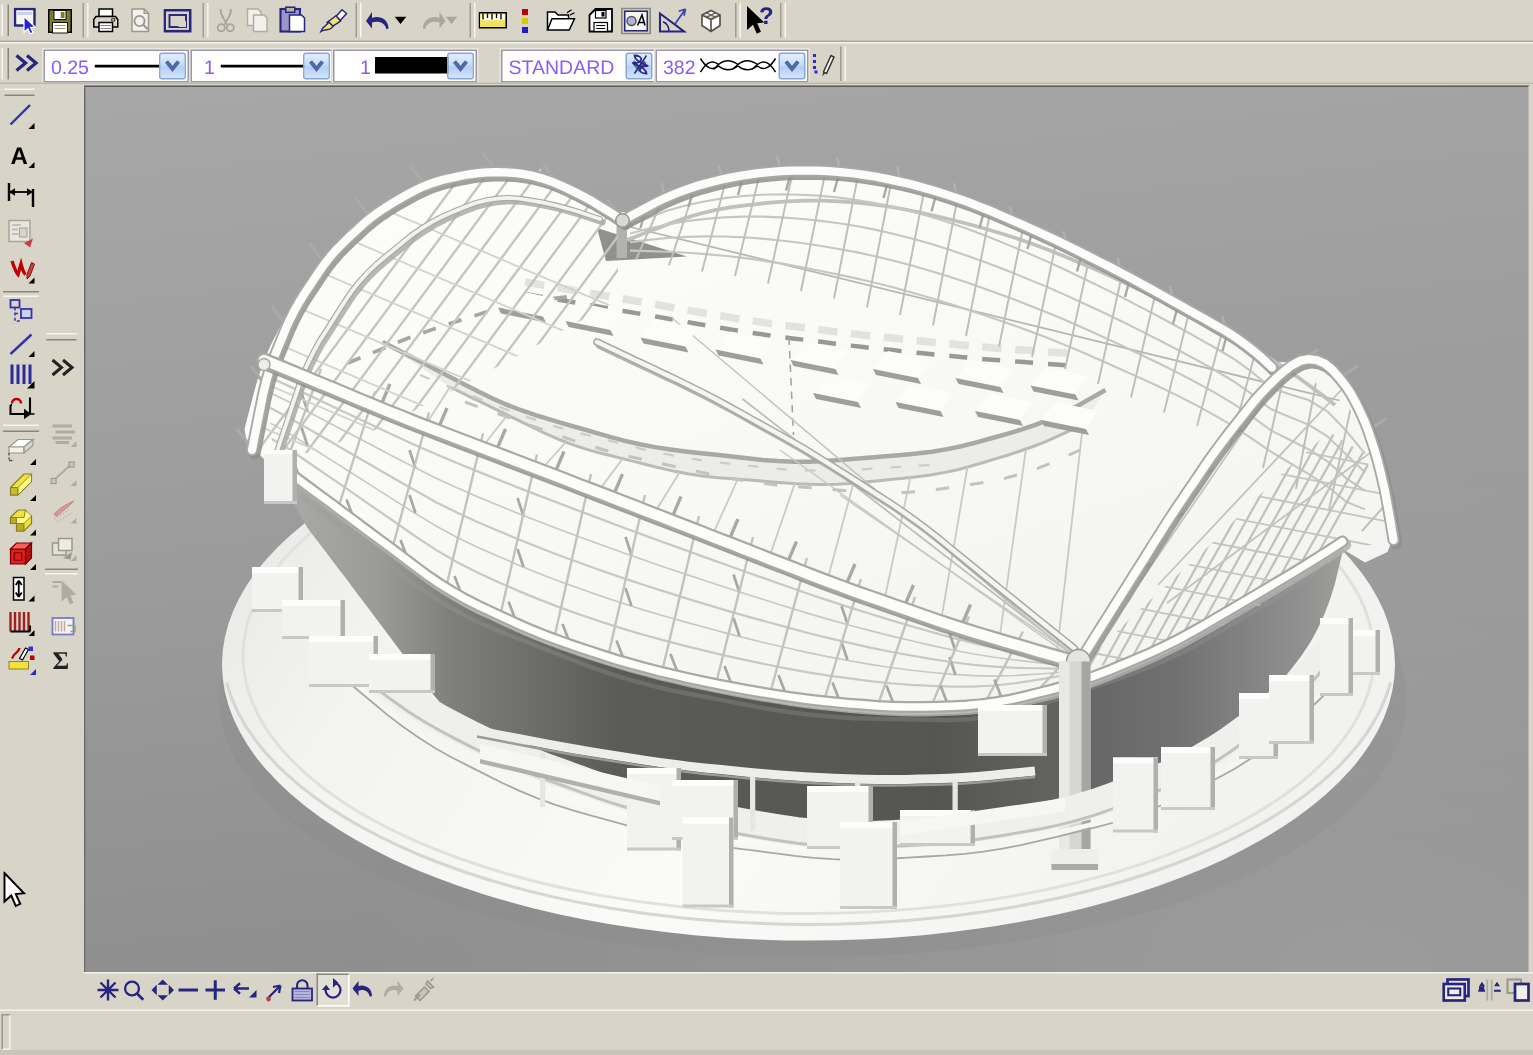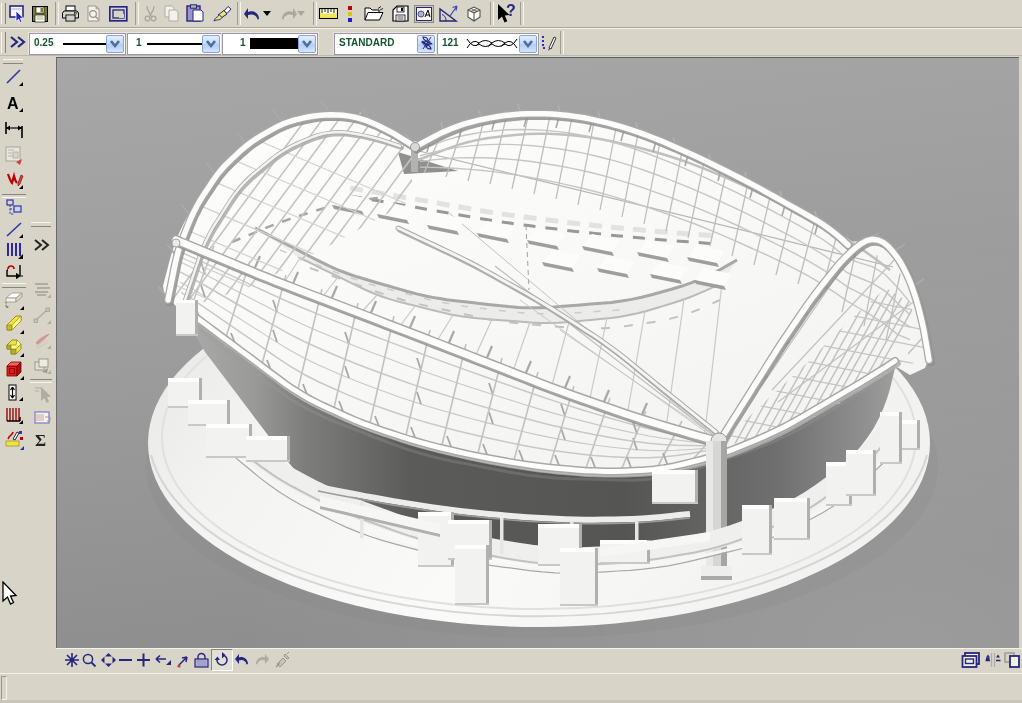--- a/index.html
+++ b/index.html
@@ -7,21 +7,21 @@
   font-family:"Liberation Sans", sans-serif;background:#d8d4c7;}
 .abs{position:absolute;}
 .sep{position:absolute;width:2px;border-left:1px solid #a09c90;border-right:1px solid #f7f5ef;}
 .grip{position:absolute;width:3px;border-left:1px solid #f7f5ef;border-right:1px solid #8a867a;}
 .combo{position:absolute;top:33px;height:20px;background:#fff;border:1px solid #9a96a8;
   box-shadow:0 0 0 1px #e8e6de;}
 .cb-btn{position:absolute;right:1px;top:1px;width:16px;height:16px;
   background:linear-gradient(180deg,#e3edfd 0%,#c7dcf8 45%,#b2cef5 55%,#d6e4fb 100%);
   border:1px solid #86a7d8;border-radius:2px;}
 .cb-btn svg{position:absolute;left:2px;top:3px;}
-.cbtext{position:absolute;top:3px;font-weight:bold;font-size:10px;color:#14532d;}
+.cbtext{position:absolute;top:3px;font-weight:normal;font-size:13px;color:#8b5cf6;}
 </style>
 </head>
 <body>
 
 <div class="abs" style="left:0;top:0;width:1022px;height:28px;background:#d8d4c7;"></div>
 <div class="grip" style="left:1px;top:3px;height:21px;"></div>
 <div id="tb1" class="abs" style="left:0;top:0;width:522px;height:28px;">
 
 <svg class="abs" style="left:9px;top:5px" width="18" height="18" viewBox="0 0 18 18">
  <rect x="1" y="1" width="13" height="11" fill="#f6f5f0" stroke="#26267e" stroke-width="1.6"></rect>
@@ -205,21 +205,21 @@
       </svg>
     </div>
 </div>
 
 <svg class="abs" style="left:421px;top:36px;" width="12" height="14" viewBox="0 0 12 14">
   <path d="M2 1 C8 1 8 6 2 6 C-2 6 10 8 10 13 C4 13 4 8 10 8 C14 8 2 6 2 1 Z" fill="none" stroke="#26267e" stroke-width="1.2"></path>
   <path d="M2 13 L10 1" stroke="#26267e" stroke-width="1"></path>
 </svg>
 
 <div class="combo" style="left:437px;width:100px;">
-  <span class="cbtext" style="left:4px;">121</span>
+  <span class="cbtext" style="left:4px;">382</span>
   <svg class="abs" style="left:28px;top:3px;" width="52" height="13" viewBox="0 0 52 13">
     <path d="M1 11 Q7 1 13 6 Q7 12 13 6 Q19 1 26 6 Q19 12 26 6 Q32 1 39 6 Q32 12 39 6 Q45 1 51 11" fill="none" stroke="#000" stroke-width="1"></path>
     <path d="M1 2 Q7 12 13 7 M13 7 Q19 12 26 7 M26 7 Q32 12 39 7 M39 7 Q45 12 51 2" fill="none" stroke="#000" stroke-width="1"></path>
   </svg>
   <div class="cb-btn">
       <svg width="12" height="10" viewBox="0 0 12 10">
         <path d="M2 2 L6 7 L10 2" stroke="#4d6d9d" stroke-width="2.6" fill="none"></path>
       </svg>
     </div>
 </div>

